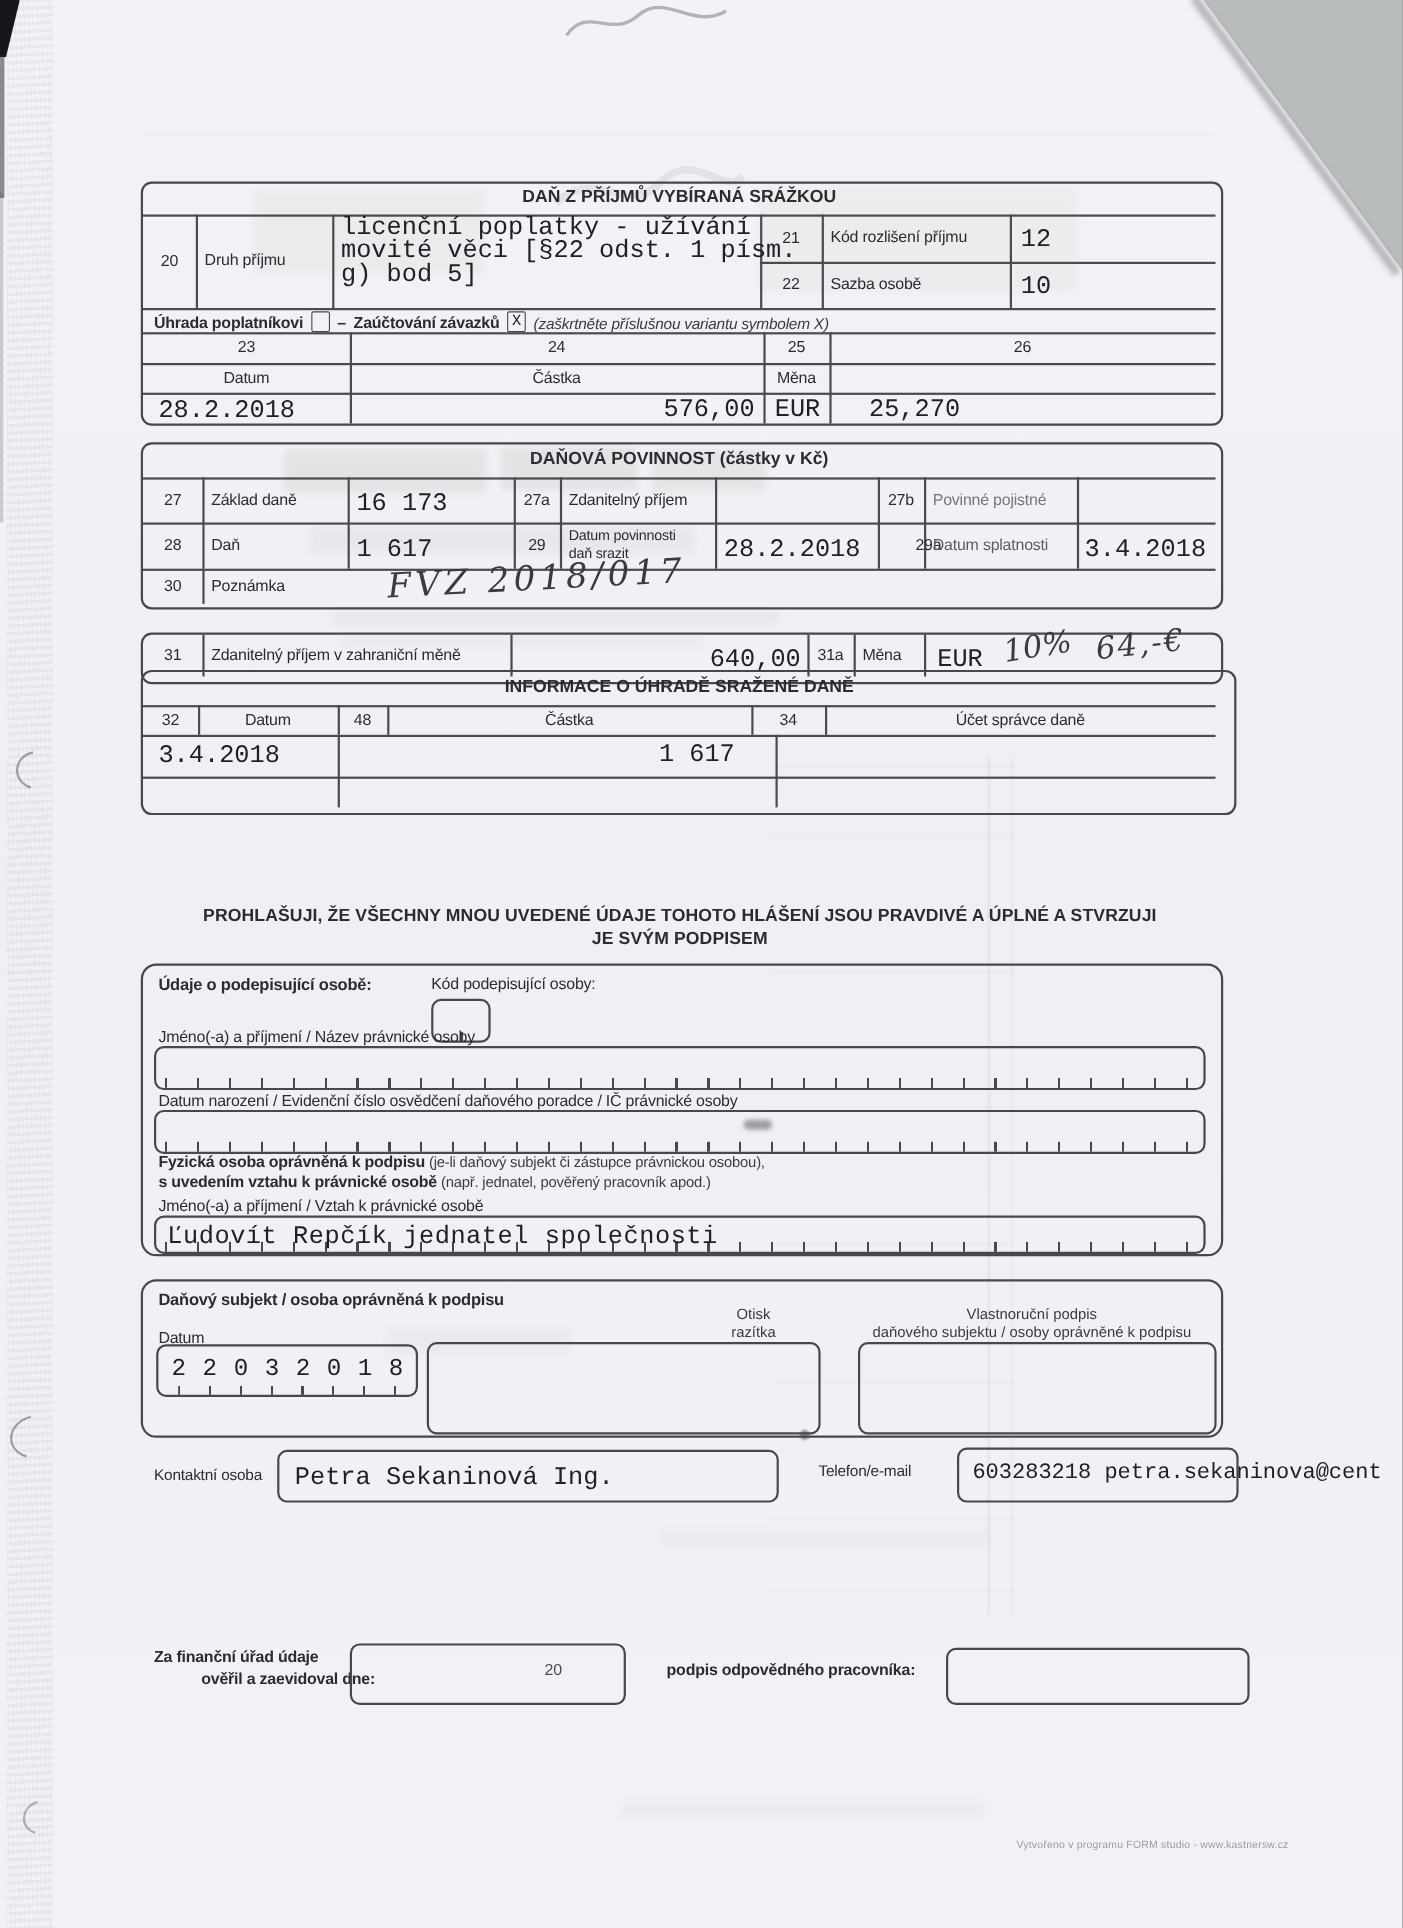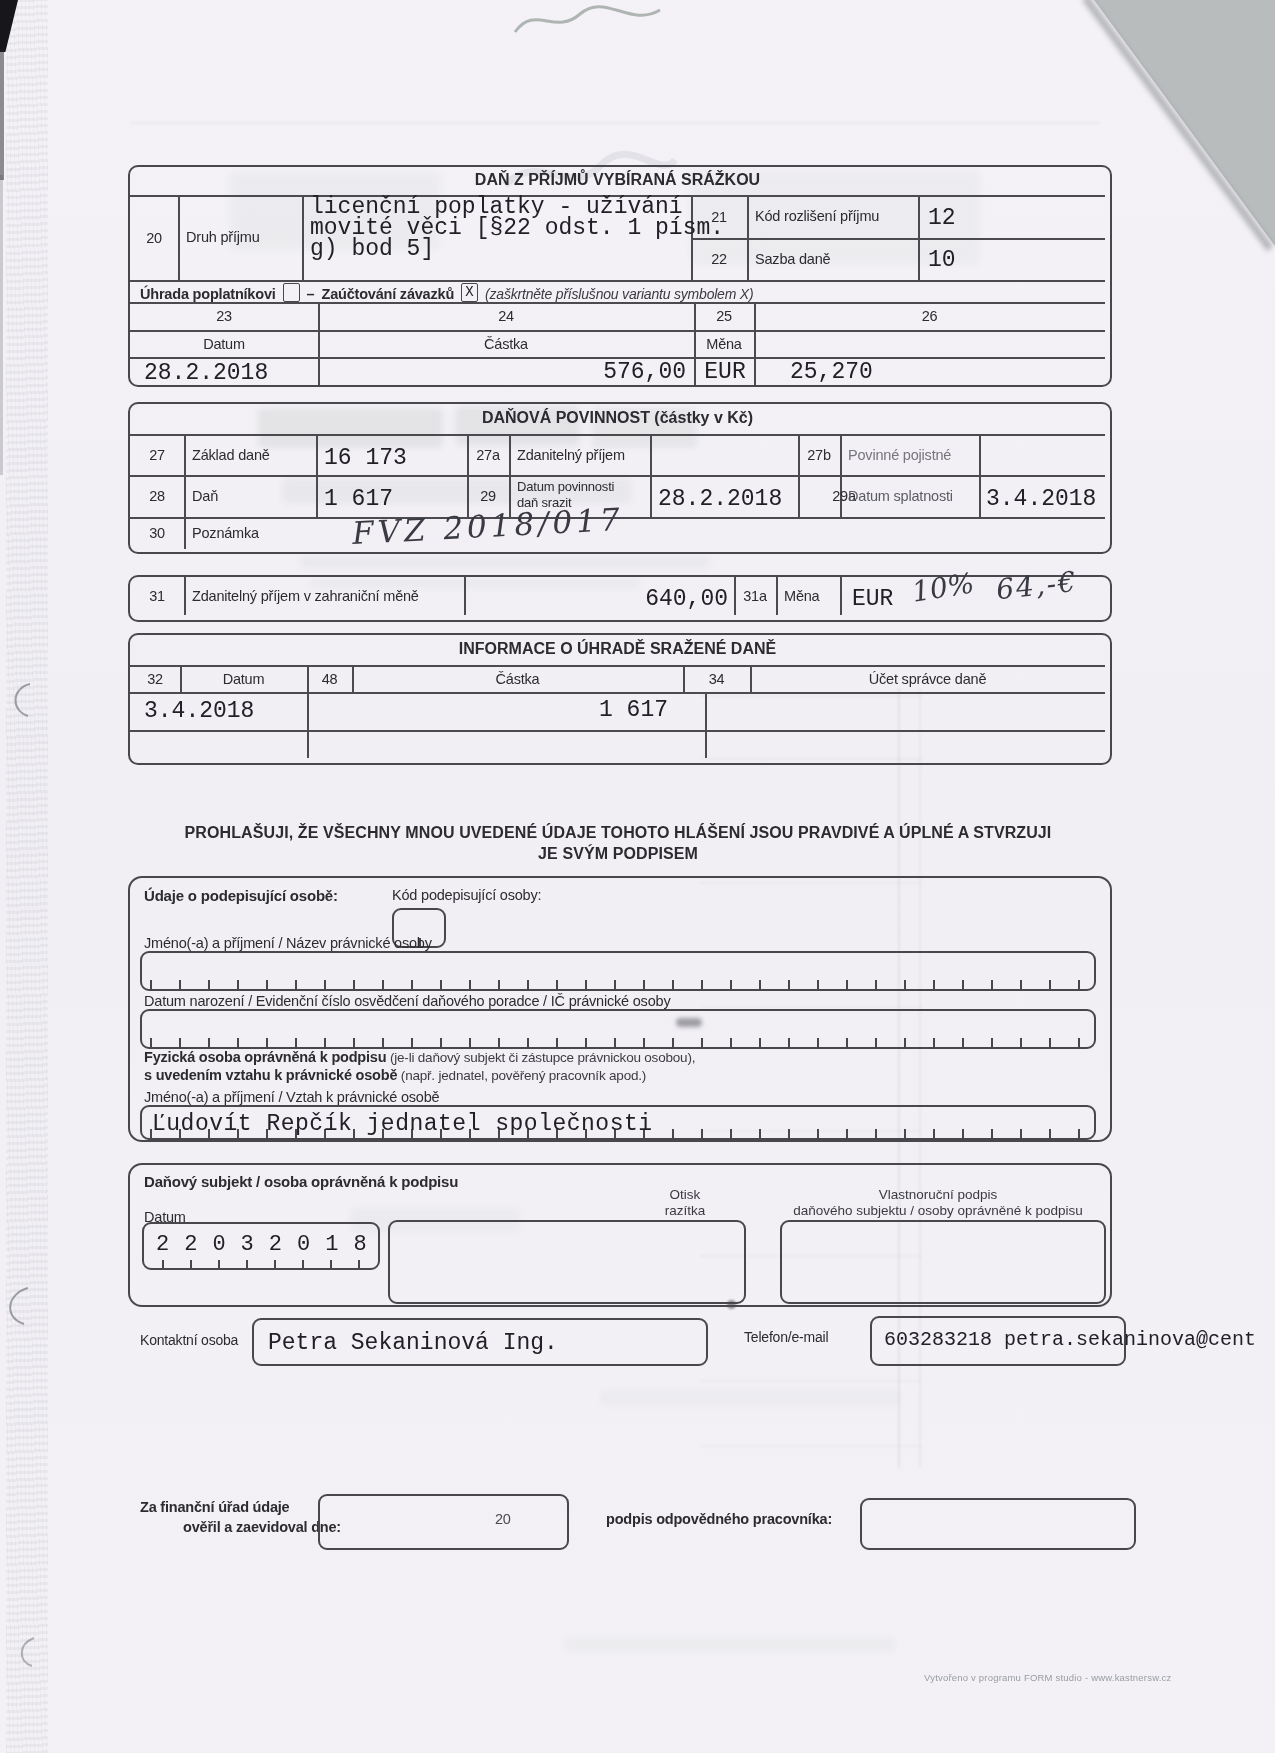--- a/index.html
+++ b/index.html
@@ -111,21 +111,21 @@
     <div class="abs lbl" style="left:56px;top:62px;">Druh příjmu</div>
     <div class="abs" style="left:180px;top:30px;">
       <div class="mono" style="line-height:21px;">licenční poplatky - užívání</div>
       <div class="mono" style="line-height:21px;">movité věci [§22 odst. 1 písm.</div>
       <div class="mono" style="line-height:21px;">g) bod 5]</div>
     </div>
     <div class="abs cellc lbl" style="left:561px;top:28px;width:56px;height:43px;">21</div>
     <div class="abs lbl" style="left:625px;top:41px;">Kód rozlišení příjmu</div>
     <div class="abs mono" style="left:798px;top:38px;">12</div>
     <div class="abs cellc lbl" style="left:561px;top:71px;width:56px;height:42px;">22</div>
-    <div class="abs lbl" style="left:625px;top:84px;">Sazba daně</div>
+    <div class="abs lbl" style="left:625px;top:84px;">Sazba osobě</div>
     <div class="abs mono" style="left:798px;top:80px;">10</div>
 
     <div class="abs" style="left:10px;top:115px;height:20px;display:flex;align-items:flex-end;gap:7px;">
       <span class="lbl b">Úhrada poplatníkovi</span>
       <span class="chk"></span>
       <span class="lbl b">–</span>
       <span class="lbl b">Zaúčtování závazků</span>
       <span class="chk">X</span>
       <span class="lbl it" style="font-size:14px;color:#3a3a40;">(zaškrtněte příslušnou variantu symbolem X)</span>
     </div>
@@ -193,21 +193,21 @@
     <div class="abs cellc lbl" style="left:0;top:0;width:54px;height:38px;">31</div>
     <div class="abs lbl" style="left:62px;top:11px;">Zdanitelný příjem v zahraniční měně</div>
     <div class="abs mono" style="left:450px;top:9px;width:148px;text-align:right;">640,00</div>
     <div class="abs cellc lbl" style="left:604px;top:0;width:42px;height:38px;">31a</div>
     <div class="abs lbl" style="left:654px;top:11px;">Měna</div>
     <div class="abs mono" style="left:722px;top:9px;">EUR</div>
     <div class="abs hand" style="left:782px;top:-6px;font-size:28px;transform:rotate(-9deg);">10%</div>
     <div class="abs hand" style="left:866px;top:-8px;font-size:28px;letter-spacing:2px;transform:rotate(-6deg);">64,-€</div>
   </div>
 
-  <div class="fbox" style="left:128px;top:633px;width:980px;height:128px;">
+  <div class="fbox" style="left:128px;top:609px;width:980px;height:128px;padding-left:12px;">
     <div class="abs b" style="left:0;top:5px;width:975px;text-align:center;font-size:16px;">INFORMACE O ÚHRADĚ SRAŽENÉ DANĚ</div>
     <div class="hline" style="left:0;top:30px;width:975px;"></div>
     <div class="hline" style="left:0;top:57px;width:975px;"></div>
     <div class="hline" style="left:0;top:95px;width:975px;"></div>
     <div class="vline" style="left:50px;top:30px;height:27px;"></div>
     <div class="vline" style="left:177px;top:30px;height:27px;"></div>
     <div class="vline" style="left:222px;top:30px;height:27px;"></div>
     <div class="vline" style="left:553px;top:30px;height:27px;"></div>
     <div class="vline" style="left:620px;top:30px;height:27px;"></div>
     <div class="vline" style="left:177px;top:57px;height:66px;"></div>

